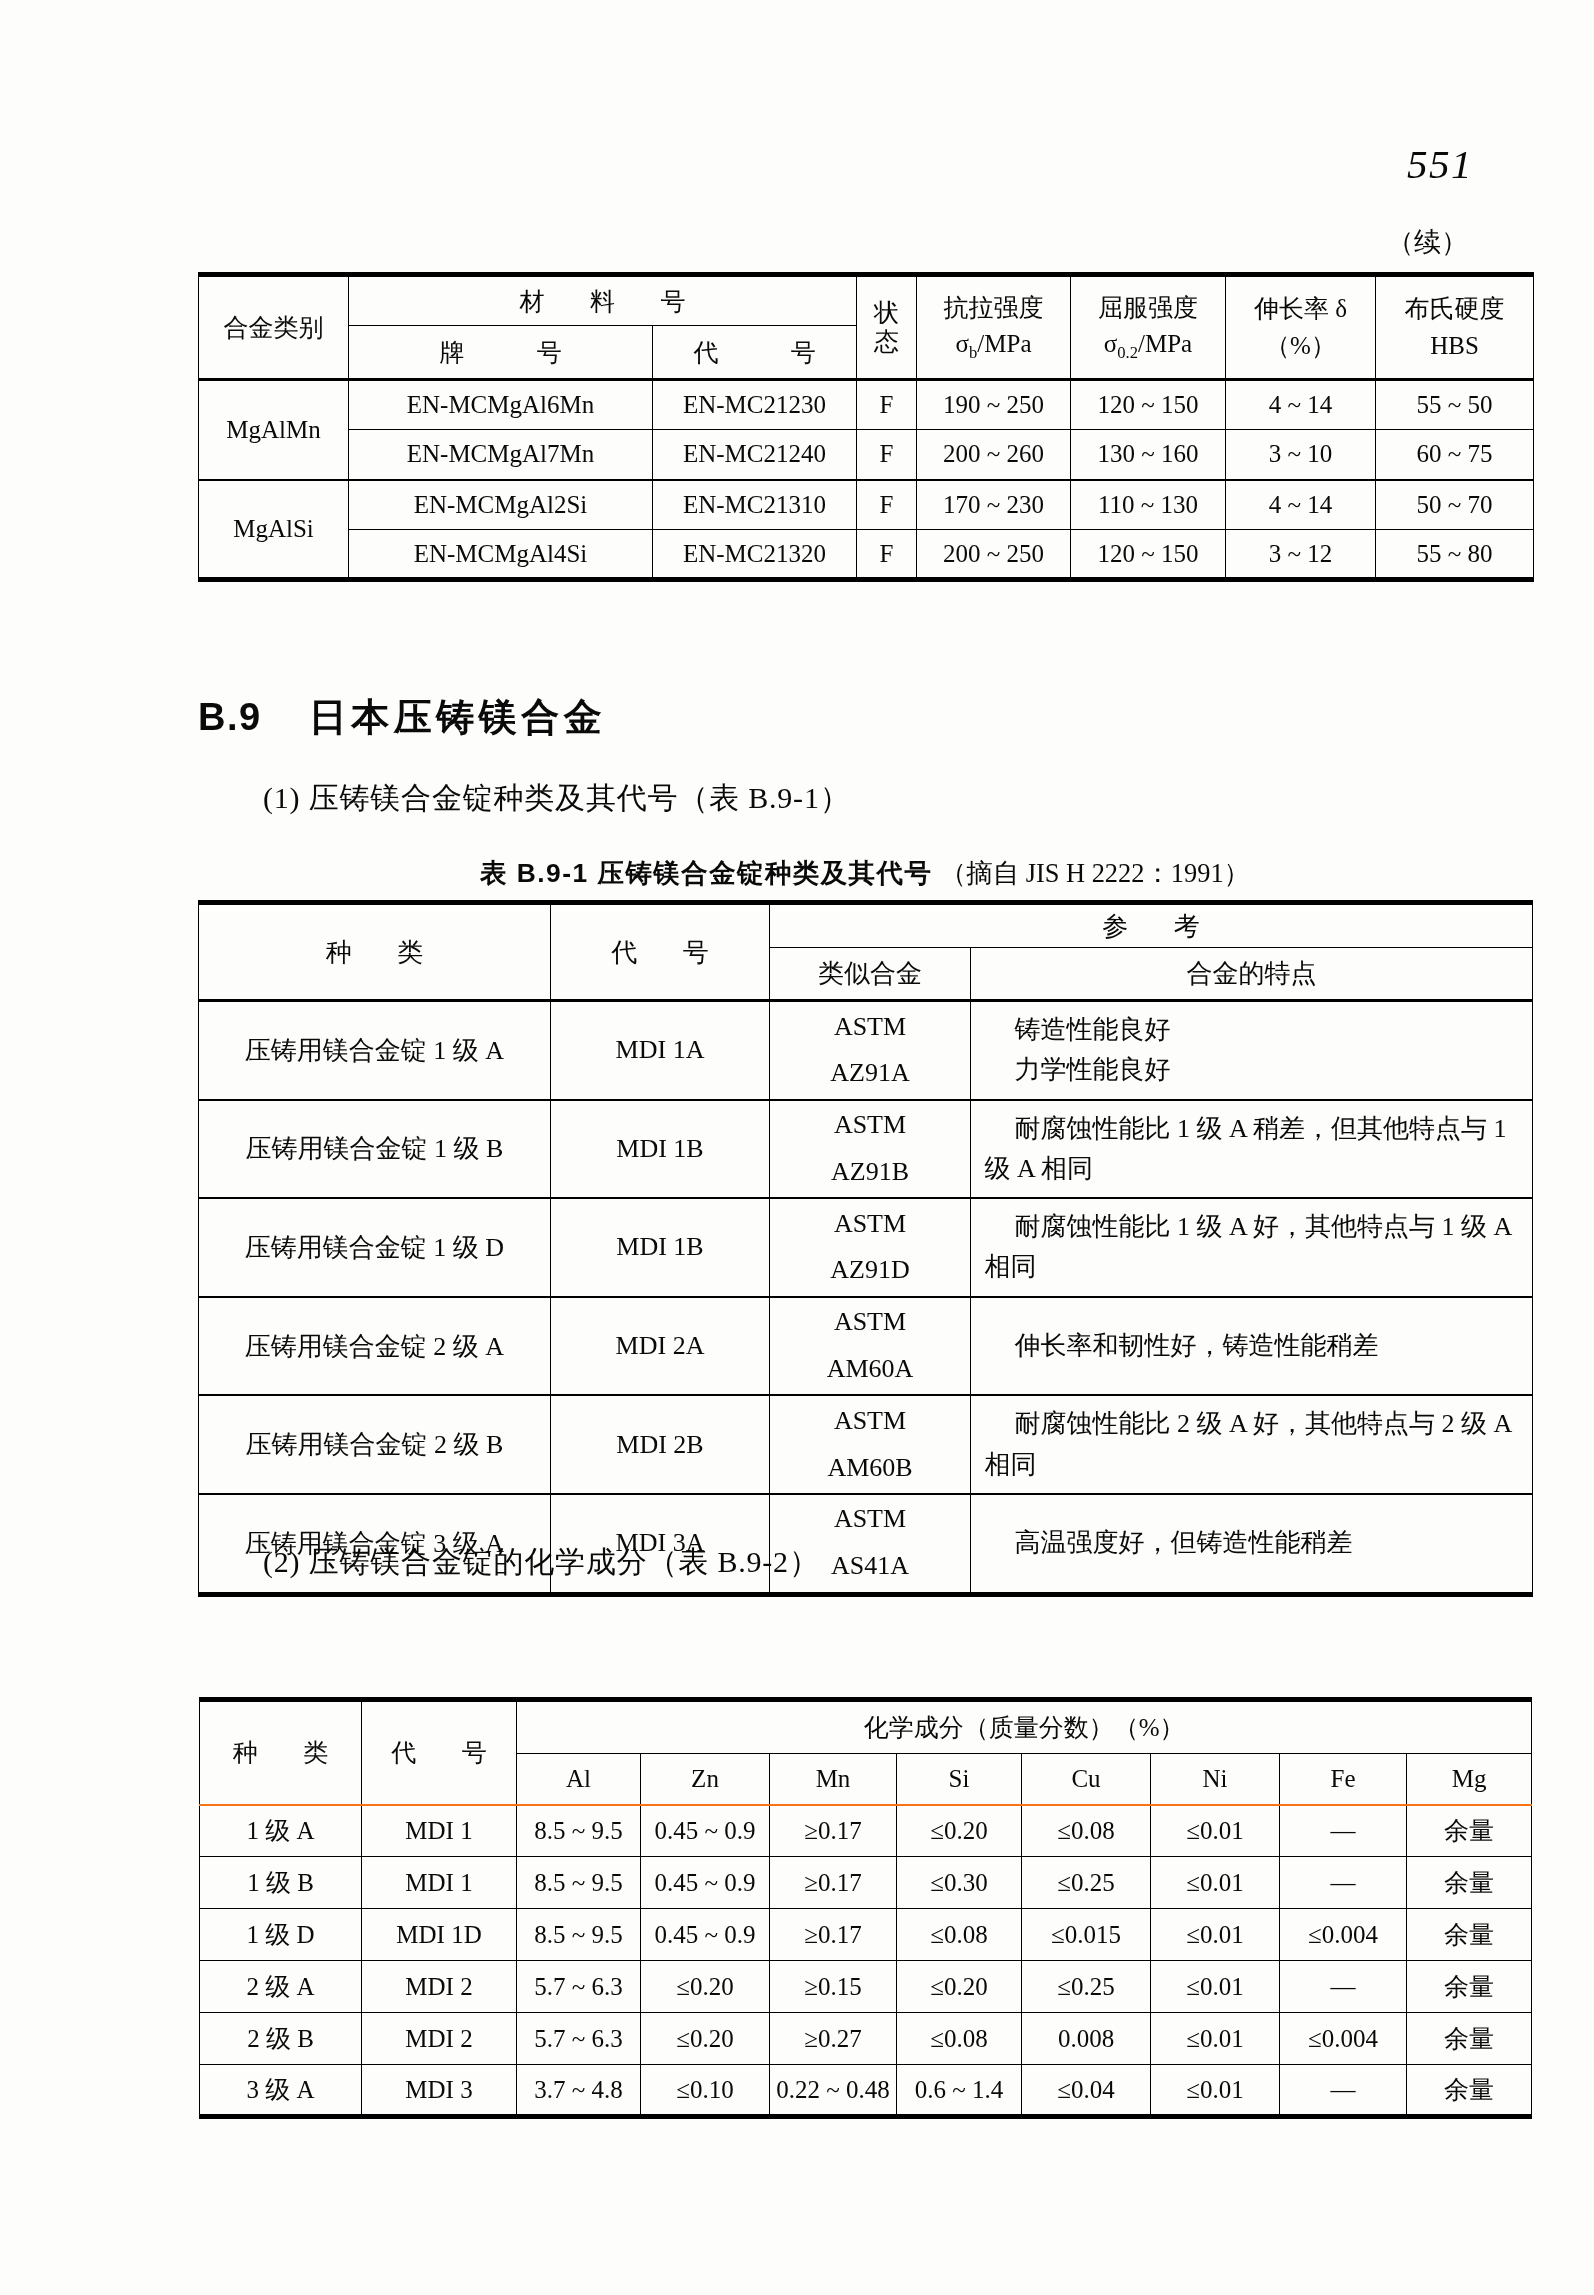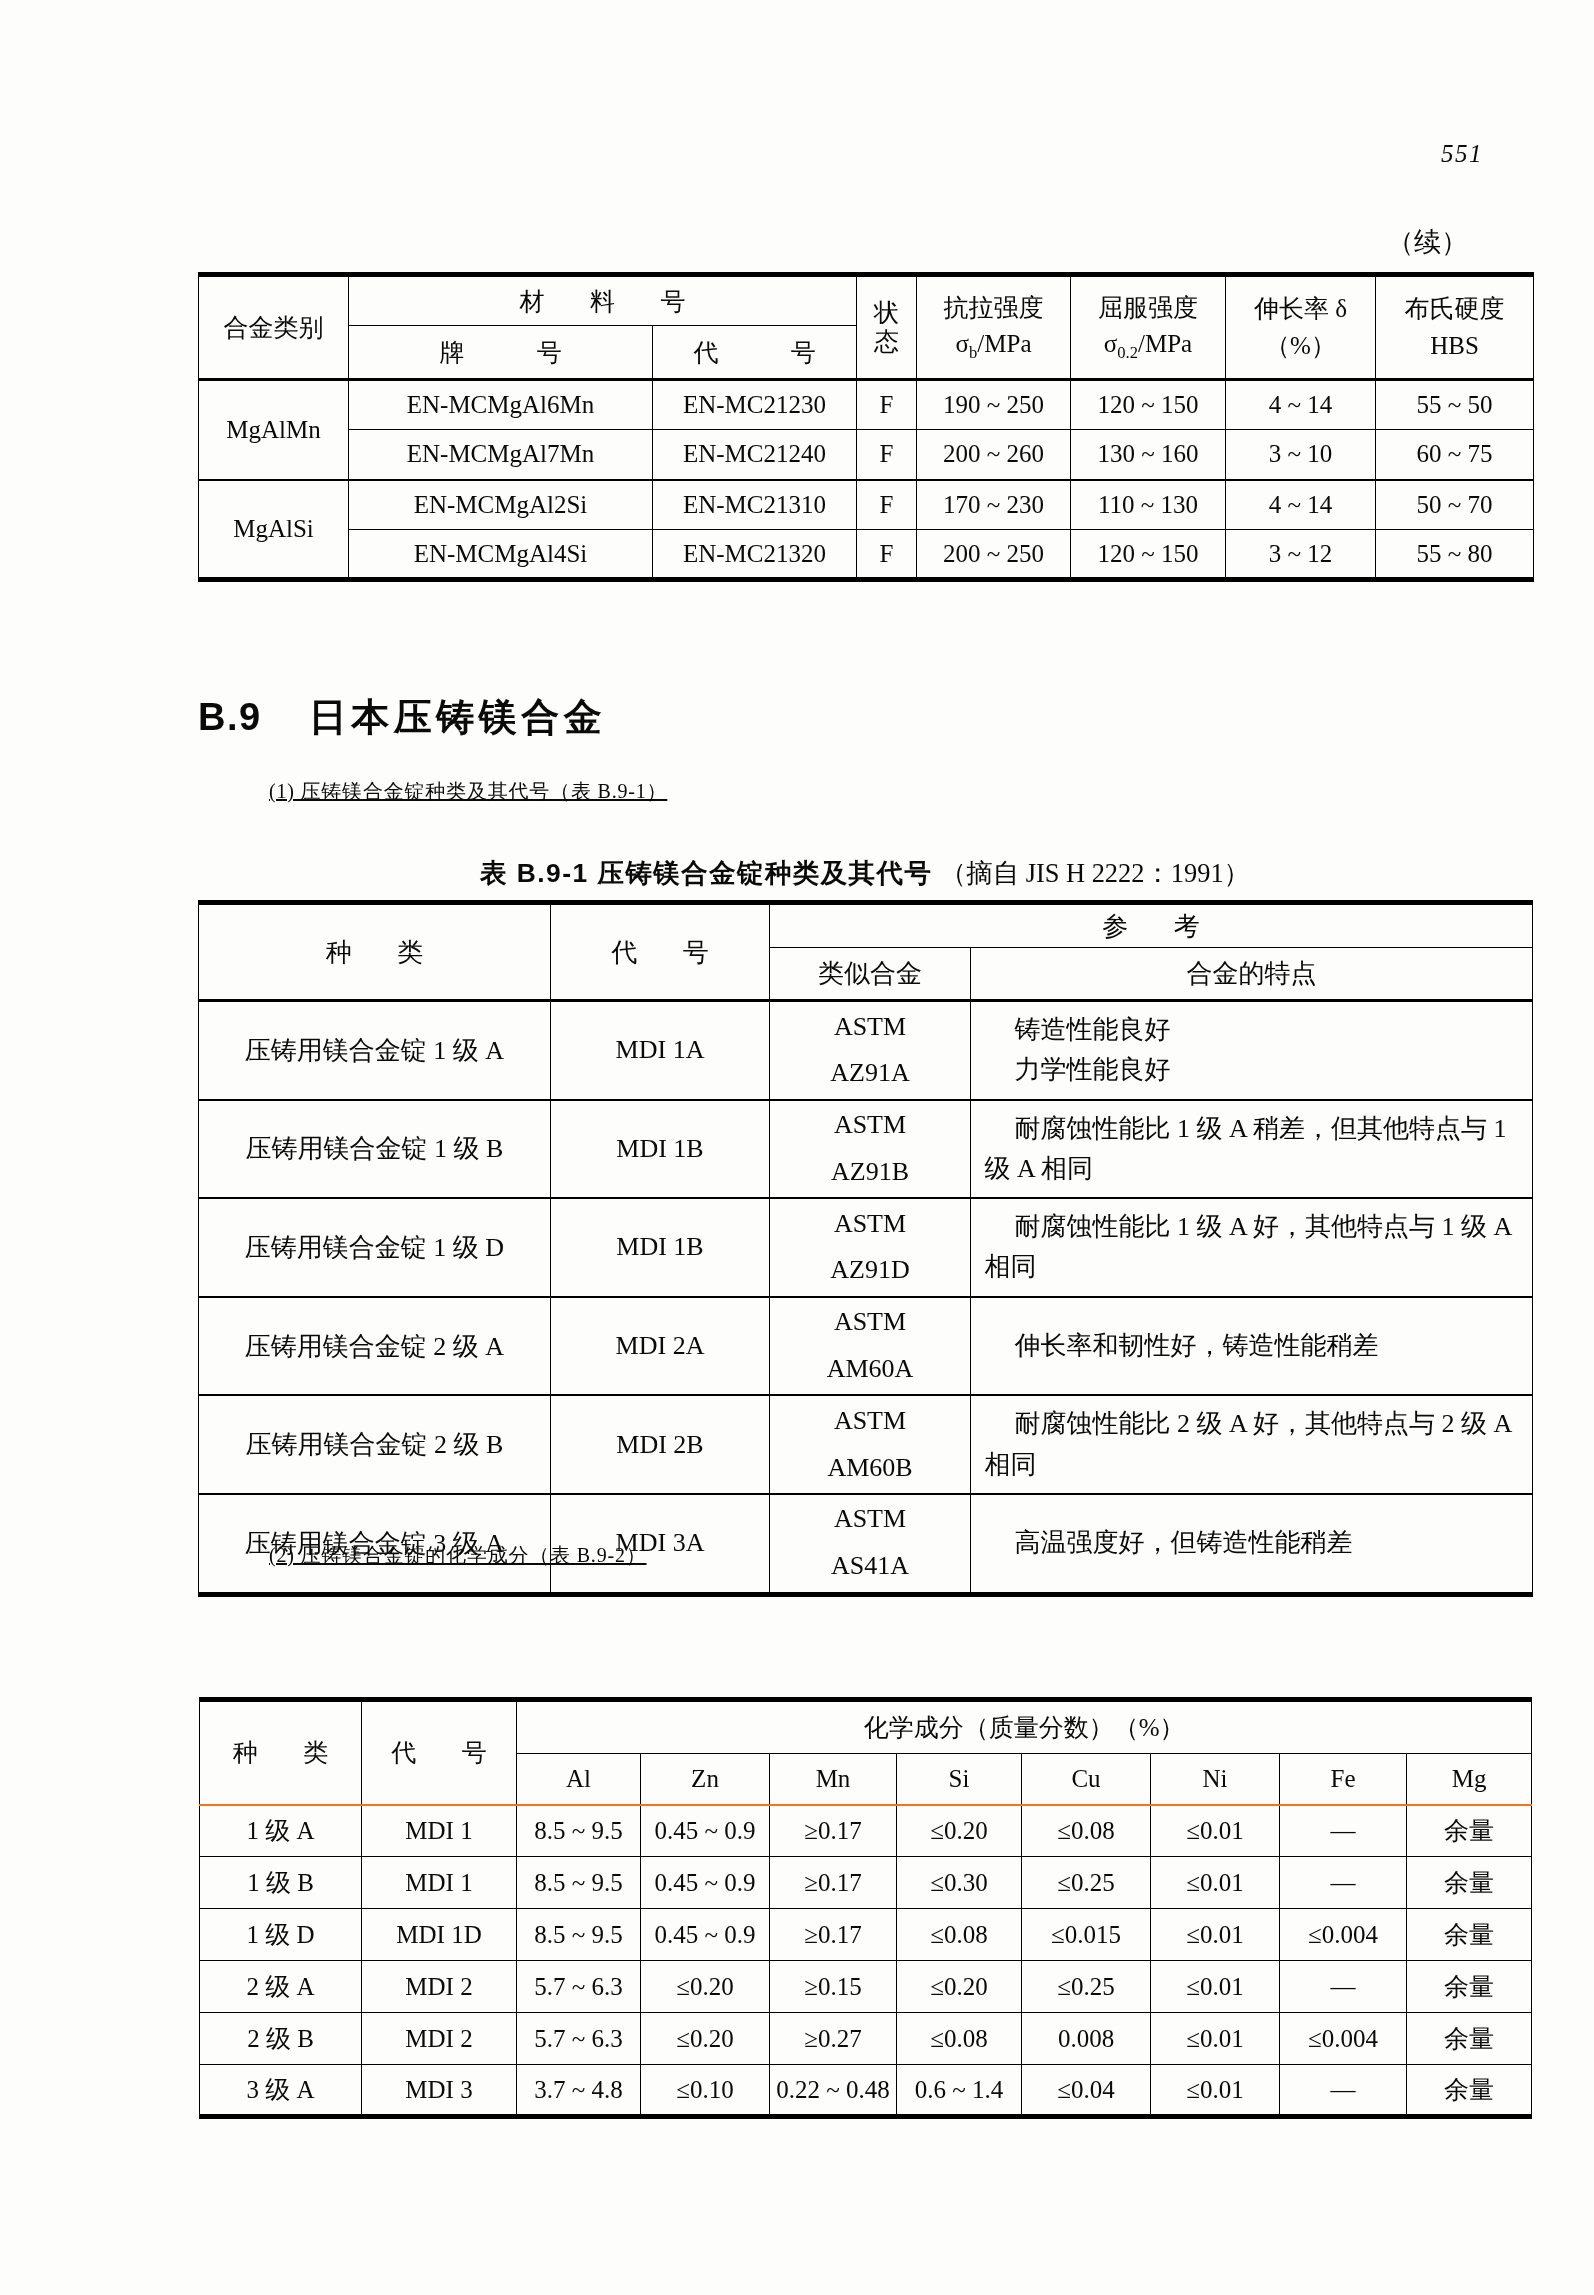--- a/index.html
+++ b/index.html
@@ -6,22 +6,22 @@
   .page{
     position:relative;
     width:1595px;height:2295px;
     background:#fdfdfb;
     color:#0a0a0a;
     font-family:"Liberation Serif","DejaVu Serif",serif;
     overflow:hidden;
   }
   
   .page-number{
-    position:absolute;top:140px;right:112px;
-    font-size:25px;font-style:italic;letter-spacing:1.5px;
+    position:absolute;top:140px;right:122px;
+    font-size:41px;font-style:italic;letter-spacing:1.5px;
   }
   .continued{
     position:absolute;top:224px;right:127px;
     font-size:27px;
   }
   
   table{border-collapse:collapse;table-layout:fixed;position:absolute;background:#fdfdfb;}
   th,td{
     border:1.5px solid #000;
     text-align:center;vertical-align:middle;
@@ -46,21 +46,21 @@
   .notes{position:absolute;left:240px;top:595px;font-size:25px;line-height:1.35;}
   .notes .n2{margin-top:15px;margin-left:56px;}
   .notes sup{font-size:16.6px;}
   
   .section-heading{
     position:absolute;left:198px;top:692px;
     font-family:"Liberation Sans","DejaVu Sans",sans-serif;
     font-weight:bold;font-size:38px;letter-spacing:1.5px;
   }
   .section-heading .sec-title{margin-left:47px;letter-spacing:4.5px;}
-  .subline{position:absolute;left:269px;font-size:20px;letter-spacing:0.8px;text-decoration:underline;}
+  .subline{position:absolute;left:263px;font-size:30px;letter-spacing:0.8px;}
   .sub1{top:778px;}
   .sub2{top:1542px;}
   
   .caption{position:absolute;left:198px;width:1334px;text-align:center;font-size:26.4px;}
   .cap1{top:856px;}
   .cap2{top:1704px;}
   .caption .cap-bold{font-family:"Liberation Sans","DejaVu Sans",sans-serif;font-weight:bold;letter-spacing:1.5px;}
   .caption .cap-normal{margin-left:7.6px;}
   
   .t2{left:198px;top:900px;width:1334px;font-size:26px;}

